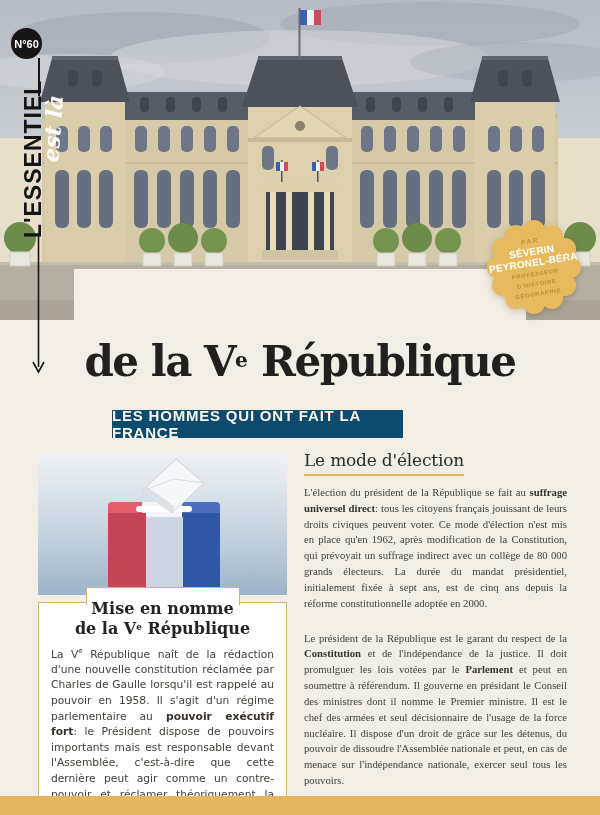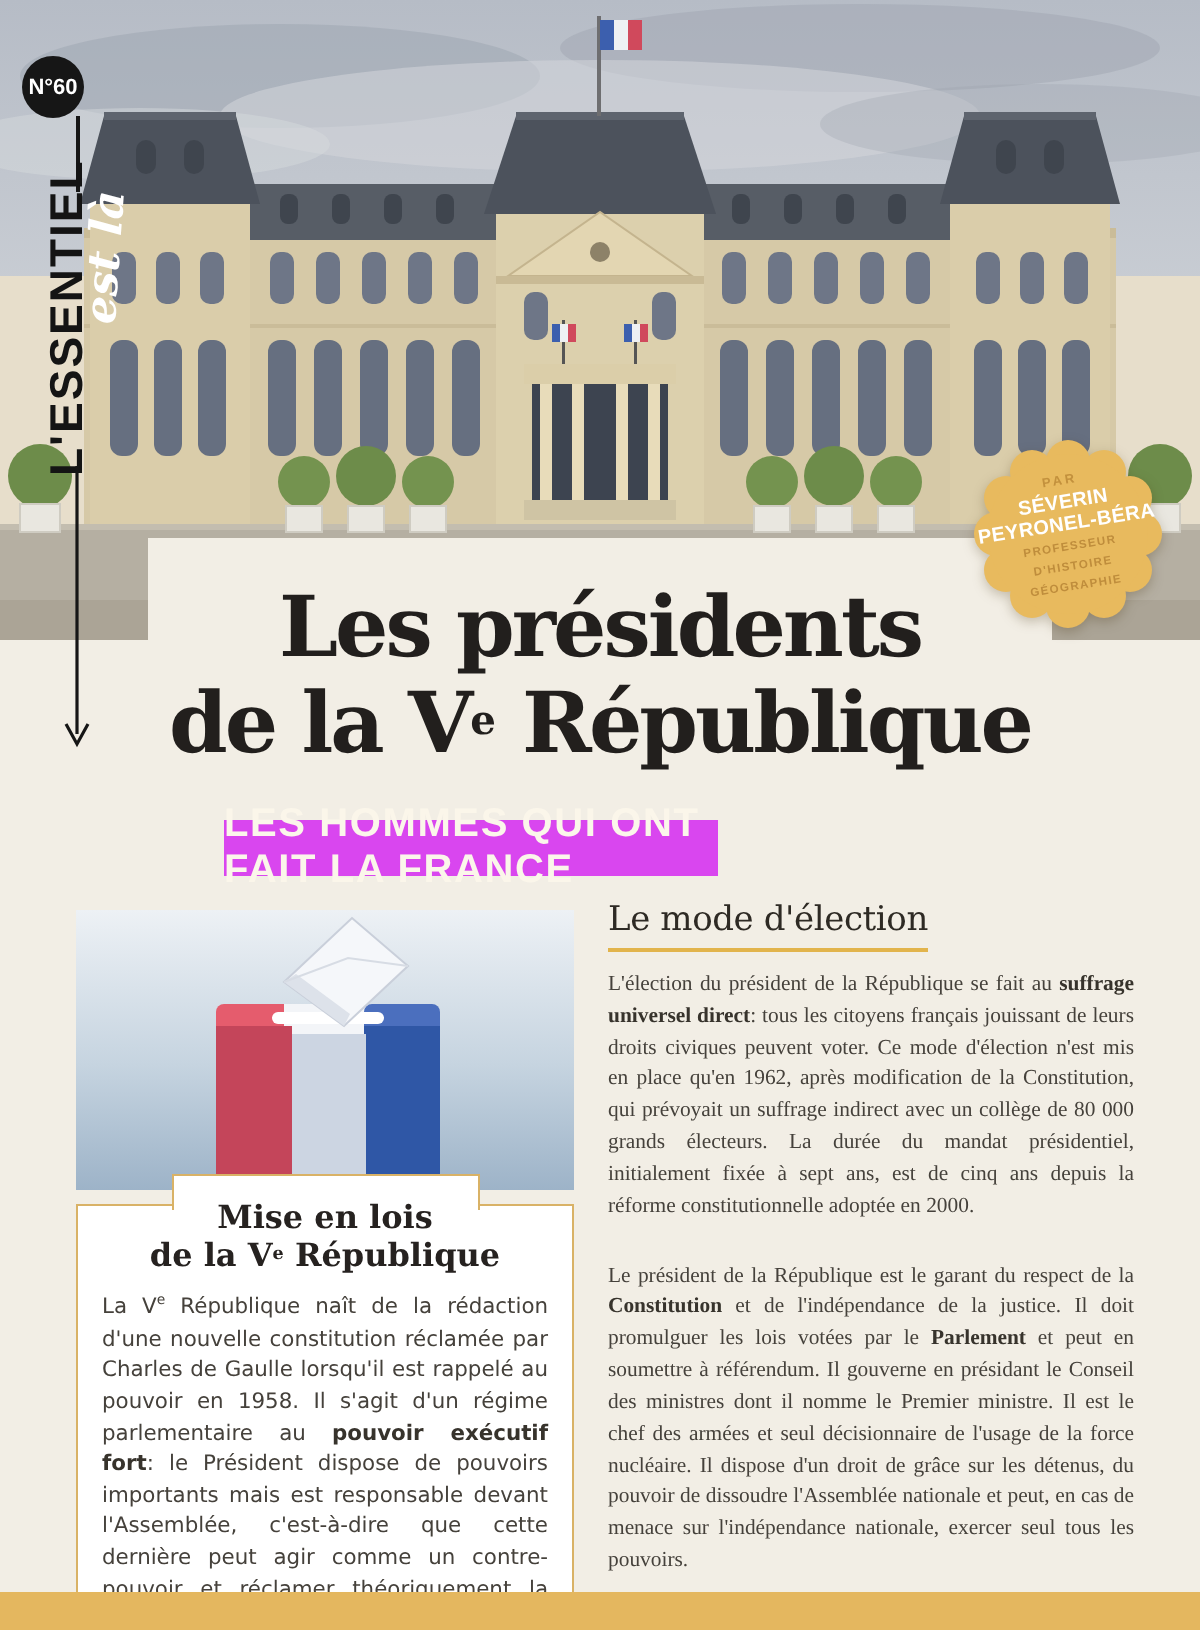--- a/index.html
+++ b/index.html
@@ -35,23 +35,23 @@
         line-height:7px;color:#bf8d3c;text-align:center;letter-spacing:.7px;margin-top:3px;}
 
   
   .title-panel{position:absolute;left:74px;top:269px;width:452px;height:128px;background:#f2eee5;
         z-index:3;display:flex;align-items:flex-start;justify-content:center;}
   .main-title{margin:22px 0 0;font-family:"DejaVu Serif",serif;font-weight:700;font-size:42px;
         line-height:46px;letter-spacing:-1.5px;color:#221f1d;text-align:center;}
   .main-title sup{font-size:.48em;vertical-align:.45em;letter-spacing:0;}
 
   
-  .banner{position:absolute;left:112px;top:410px;width:247px;height:28px;background:#d946ef;
+  .banner{position:absolute;left:112px;top:410px;width:291px;height:28px;background:#0c4a6e;
         display:flex;align-items:center;justify-content:center;z-index:2;
-        font-family:"Liberation Sans",sans-serif;font-weight:700;font-size:20px;
+        font-family:"Liberation Sans",sans-serif;font-weight:700;font-size:15px;
         letter-spacing:.8px;color:#fbf6ea;}
 
   
   .col-left{position:absolute;left:38px;top:455px;width:249px;z-index:2;}
   .illustration{height:140px;overflow:hidden;}
   .card{position:relative;margin-top:7px;background:#fff;border:1.5px solid #d9b266;
         padding:10px 12px 13px;}
   .card-tab{position:absolute;top:-16px;left:50%;transform:translateX(-50%);width:152px;height:17px;
         background:#fff;border:1.5px solid #d9b266;border-bottom:none;}
   .card-head{position:relative;margin:-14px 0 0;font-family:"DejaVu Serif",serif;font-weight:700;
@@ -264,21 +264,21 @@
       <div class="badge-name">SÉVERIN</div>
       <div class="badge-name">PEYRONEL-BÉRA</div>
       <div class="badge-role">PROFESSEUR</div>
       <div class="badge-role">D'HISTOIRE</div>
       <div class="badge-role">GÉOGRAPHIE</div>
     </div>
   </div>
 
   <div class="title-panel">
     <h1 class="main-title">
-      <span>Les présidents</span><br>
+      <br>
       <span>de la V</span><sup>e</sup><span> République</span>
     </h1>
   </div>
 
   <div class="banner">
     <span>LES HOMMES QUI ONT FAIT LA FRANCE</span>
   </div>
 
   <div class="col-left">
     <div class="illustration">
@@ -308,21 +308,21 @@
         <g transform="translate(102,2)">
           <polygon points="2,34 36,2 64,26 32,56" fill="#f5f7fa" stroke="#c9cfda" stroke-width="1"></polygon>
           <polygon points="2,34 32,56 35,50 8,30" fill="#dde2ea"></polygon>
           <polyline points="2,34 34,22 64,26" fill="none" stroke="#d7dce4" stroke-width="1"></polyline>
         </g>
       </svg>
     </div>
     <div class="card">
       <div class="card-tab"></div>
       <h2 class="card-head">
-        <span>Mise en lois</span><br>
+        <span>Mise en nomme</span><br>
         <span>de la V</span><sup>e</sup><span> République</span>
       </h2>
       <p class="card-body"><span>La V</span><sup>e</sup><span> République naît de la rédaction d'une nouvelle constitution réclamée par Charles de Gaulle lorsqu'il est rappelé au pouvoir en 1958. Il s'agit d'un régime parlementaire au </span><b>pouvoir exécutif fort</b><span>: le Président dispose de pouvoirs importants mais est responsable devant l'Assemblée, c'est-à-dire que cette dernière peut agir comme un contre-pouvoir et réclamer théoriquement la démission du gouvernement.</span></p>
     </div>
   </div>
 
   <div class="col-right">
     <div class="section">
       <h3><span>Le mode d'élection</span></h3>
       <p><span>L'élection du président de la République se fait au </span><b>suffrage universel direct</b><span>: tous les citoyens français jouissant de leurs droits civiques peuvent voter. Ce mode d'élection n'est mis en place qu'en 1962, après modification de la Constitution, qui prévoyait un suffrage indirect avec un collège de 80 000 grands électeurs. La durée du mandat présidentiel, initialement fixée à sept ans, est de cinq ans depuis la réforme constitutionnelle adoptée en 2000.</span></p>

